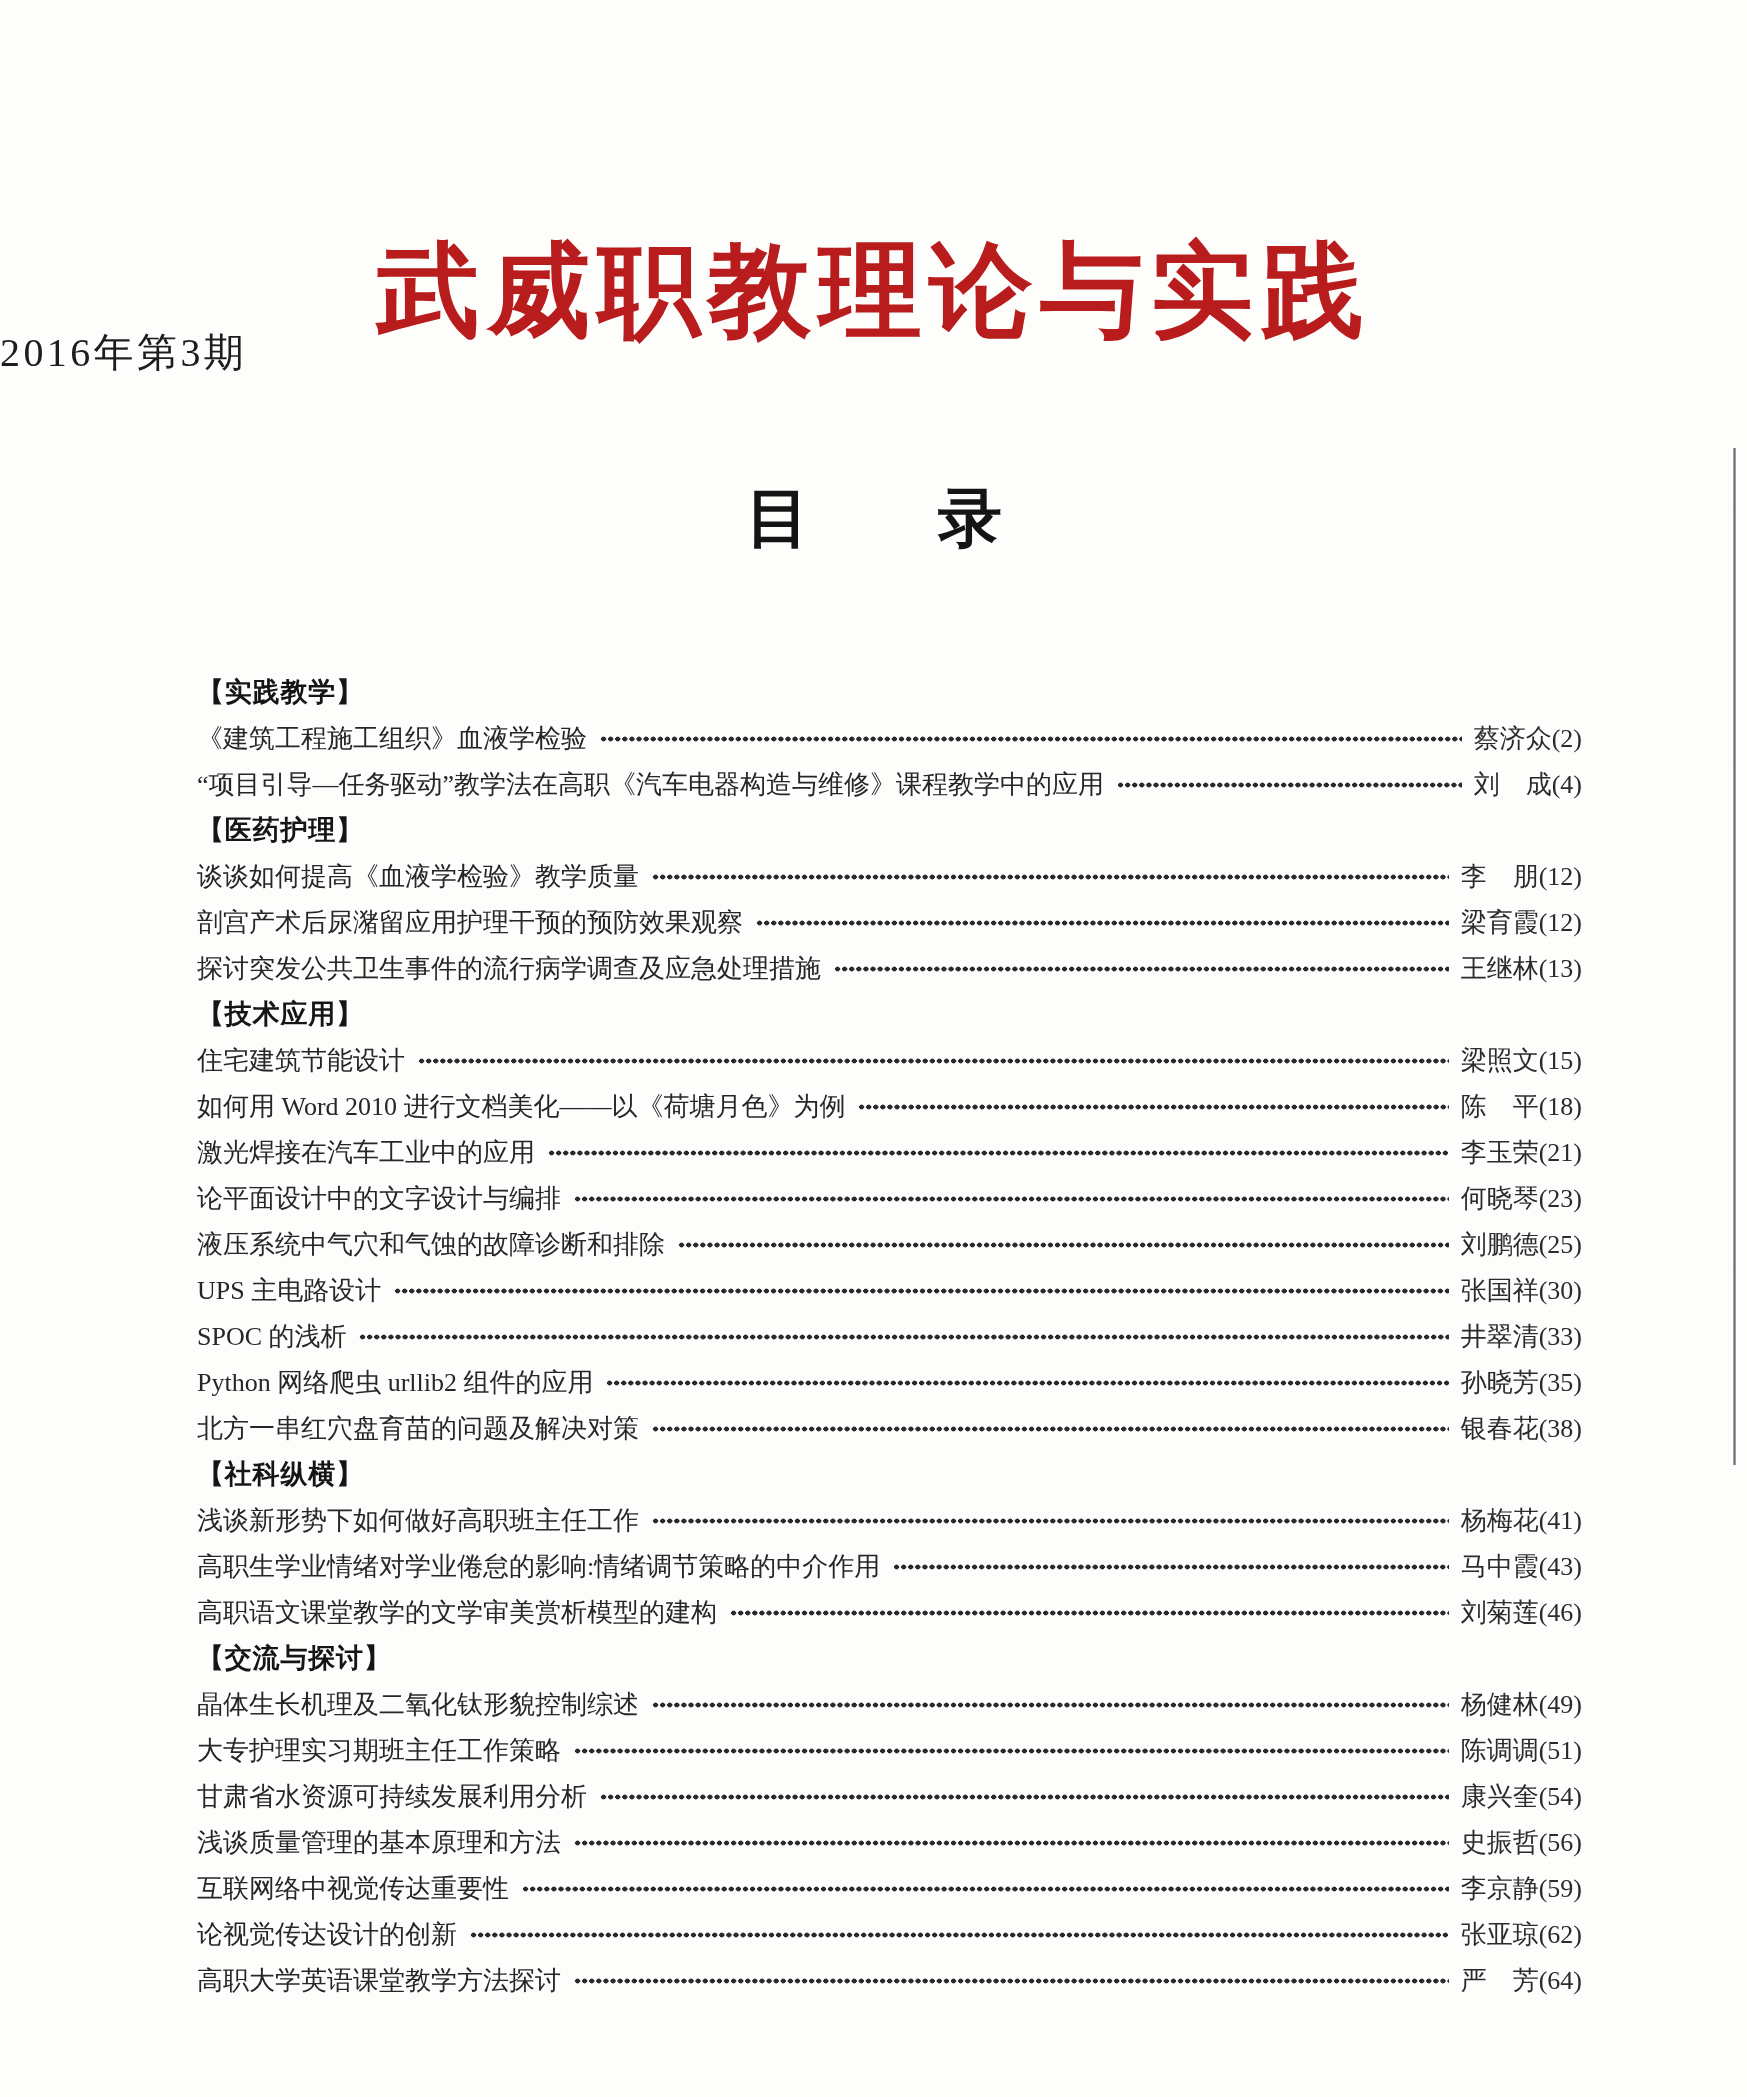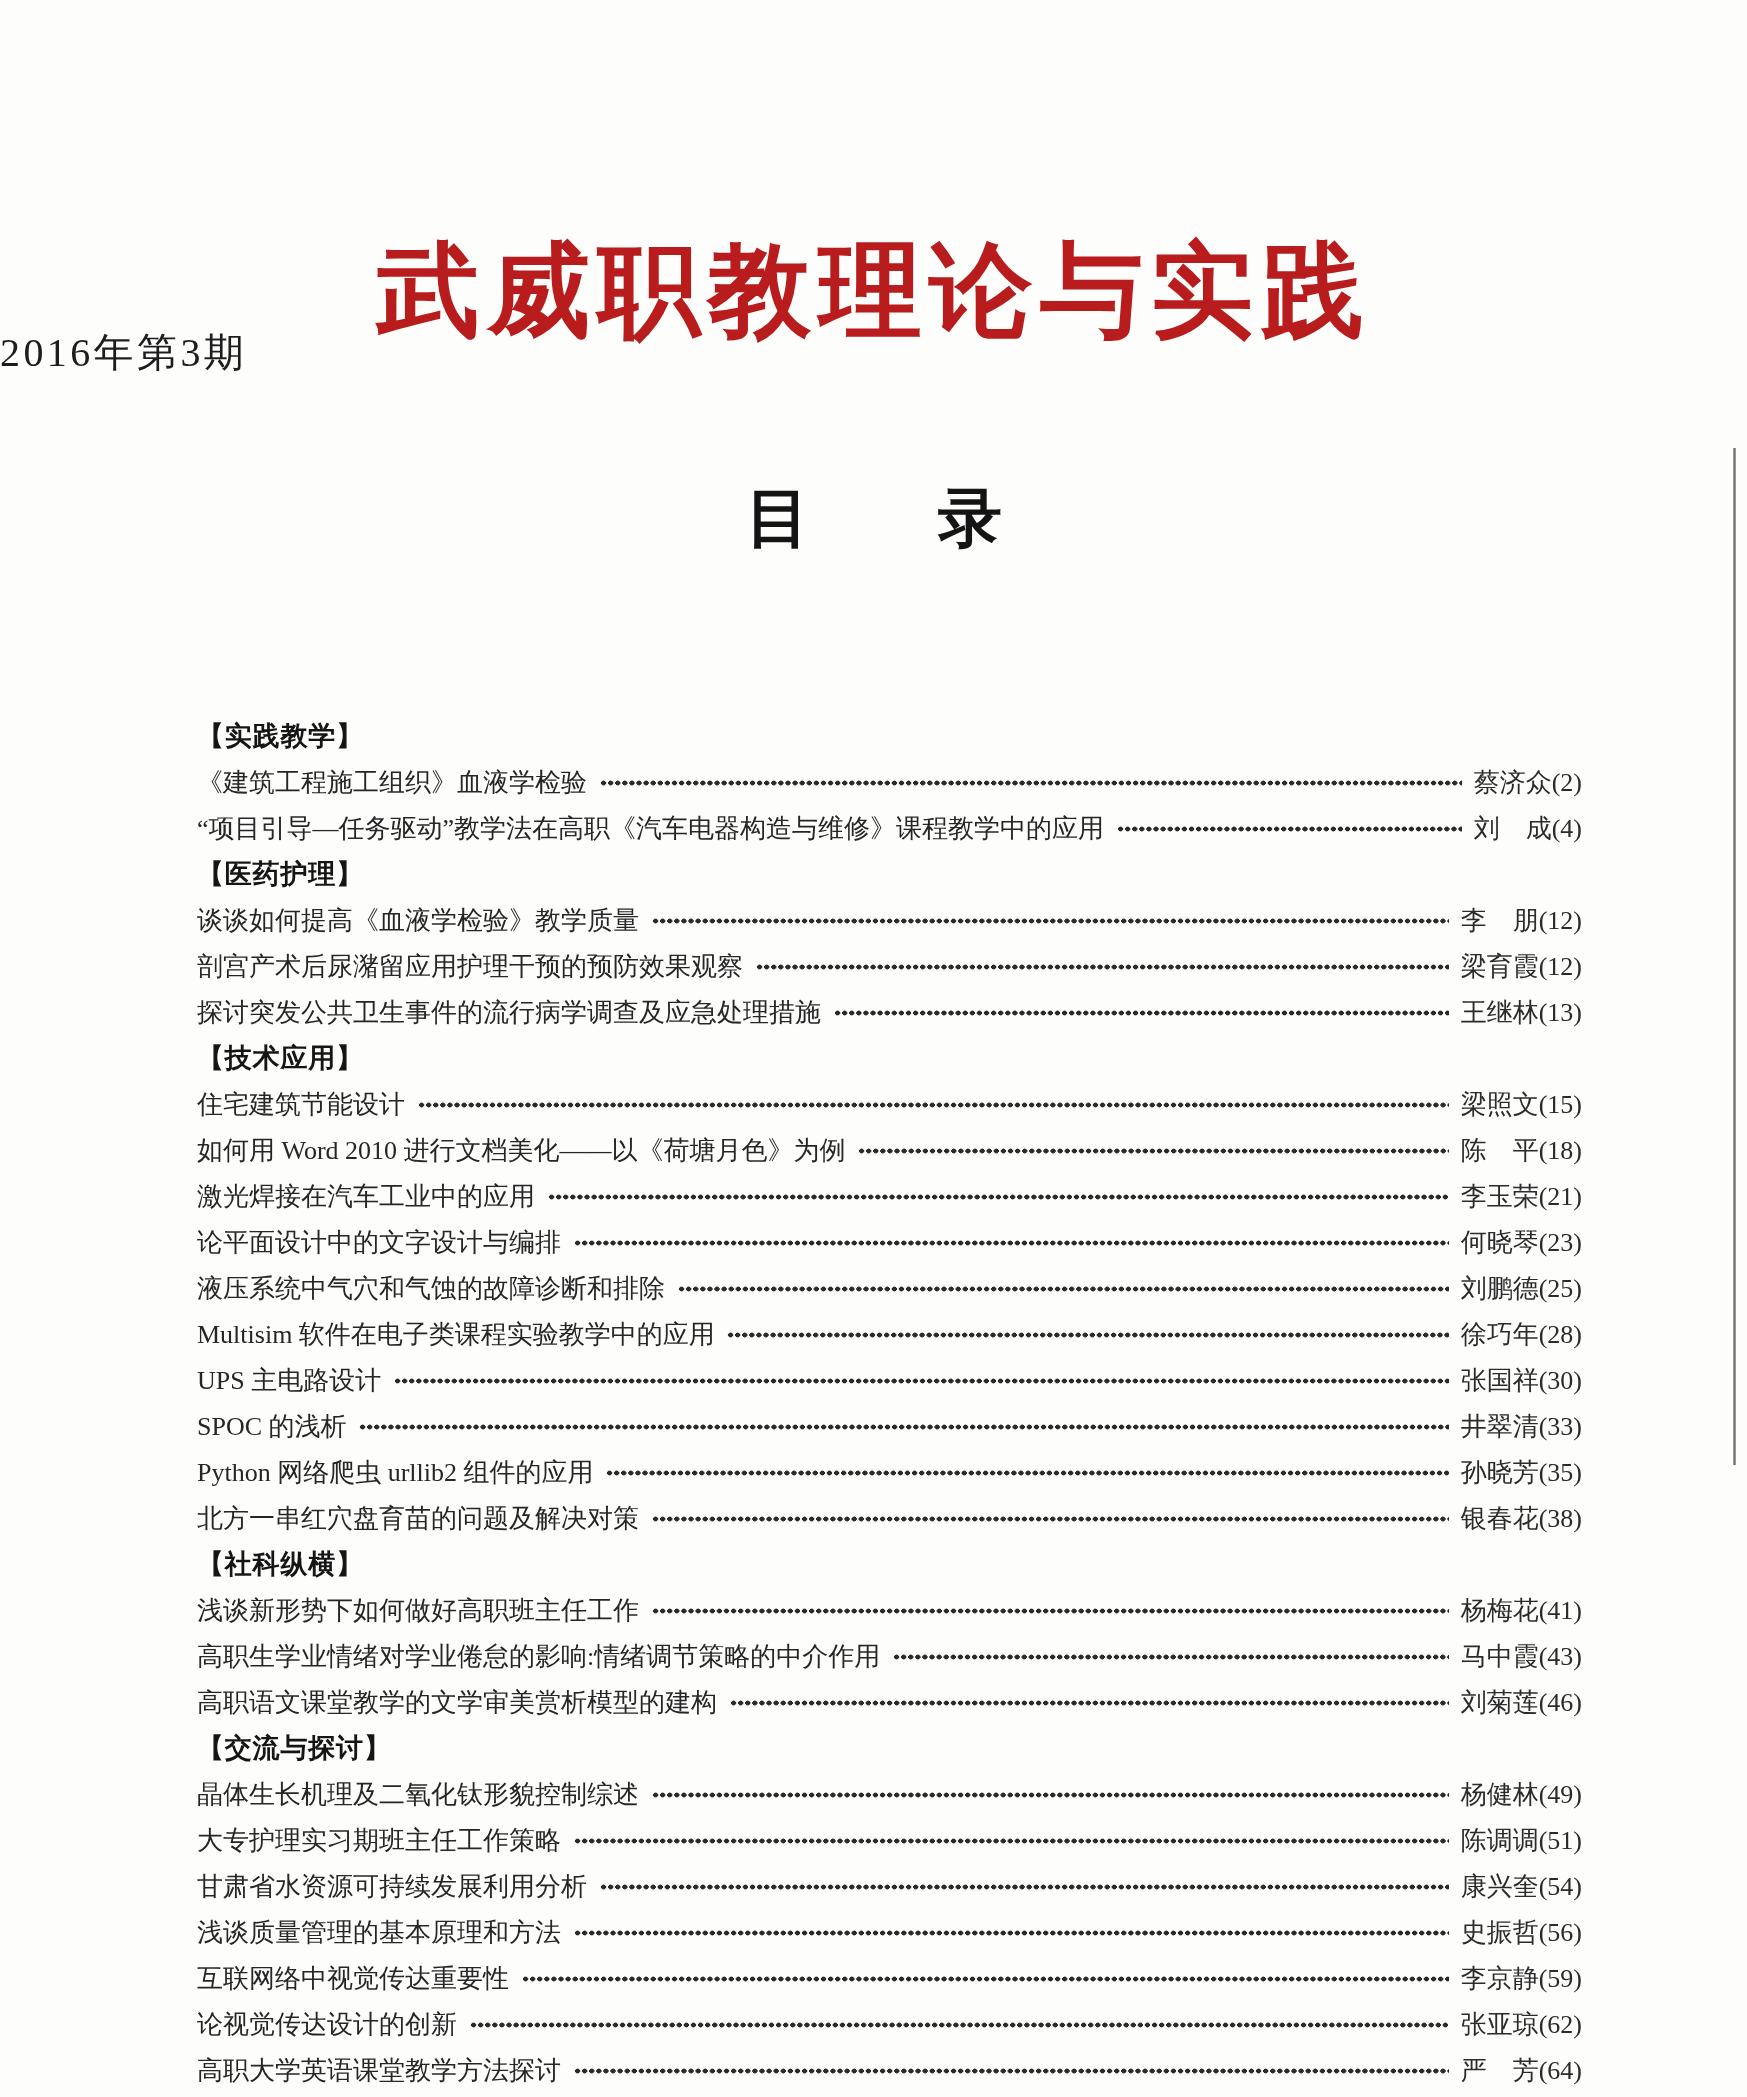--- a/index.html
+++ b/index.html
@@ -22,21 +22,21 @@
     position:absolute; top:333px; left:0; right:0;
     text-align:left;
     font-size:40px; line-height:1; letter-spacing:3.4px; color:#1d1d1d;
   }
   .toc-title {
     position:absolute; top:487px; left:0; right:0;
     text-align:center;
     font-size:64px; line-height:1; font-weight:bold; color:#141414;
   }
   .toc-body {
-    position:absolute; left:197px; right:166px; top:670px;margin-top:44px;
+    position:absolute; left:197px; right:166px; top:670px;
   }
   .row {
     height:46px;
     display:flex; align-items:center;
     font-size:26px; line-height:1.1;
   }
   .header-row { font-weight:bold; font-size:27px; color:#151515; letter-spacing:0.8px; }
   .t { white-space:nowrap; }
   .leader {
     flex:1 1 auto; align-self:center;
@@ -134,26 +134,20 @@
         <span class="a">何晓琴</span>
         <span class="p">(23)</span>
       </div>
     <div class="row">
         <span class="t">液压系统中气穴和气蚀的故障诊断和排除</span>
         <span class="leader"></span>
         <span class="a">刘鹏德</span>
         <span class="p">(25)</span>
       </div>
     <div class="row">
-        <span class="t">Multisim 软件在电子类课程实验教学中的应用</span>
-        <span class="leader"></span>
-        <span class="a">徐巧年</span>
-        <span class="p">(28)</span>
-      </div>
-    <div class="row">
         <span class="t">UPS 主电路设计</span>
         <span class="leader"></span>
         <span class="a">张国祥</span>
         <span class="p">(30)</span>
       </div>
     <div class="row">
         <span class="t">SPOC 的浅析</span>
         <span class="leader"></span>
         <span class="a">井翠清</span>
         <span class="p">(33)</span>

